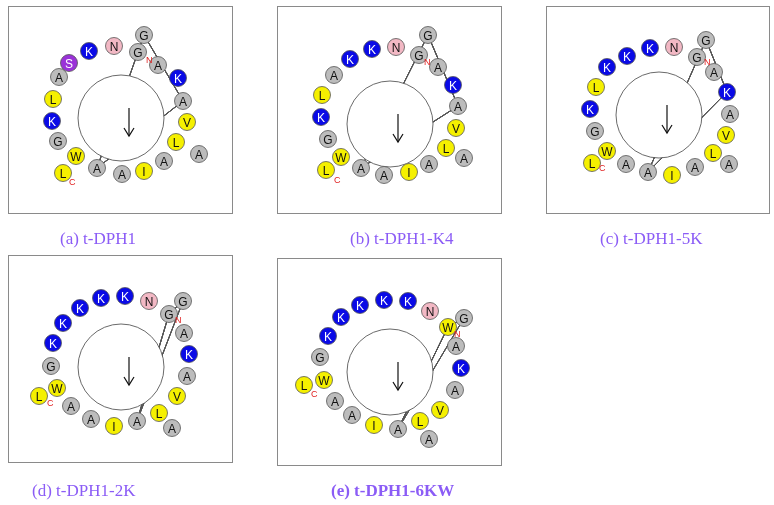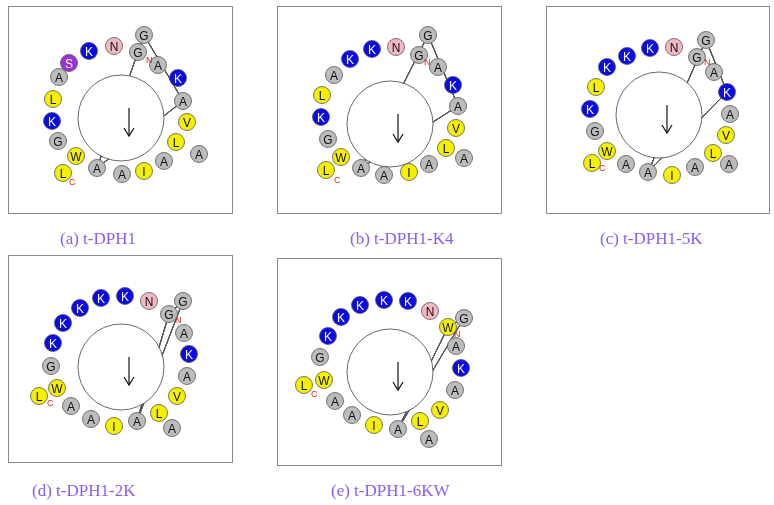--- a/index.html
+++ b/index.html
@@ -616,14 +616,14 @@
           <text class="res-text" x="26" y="126.5" fill="#111111">L</text>
         </g>
         <g>
           <circle cx="42" cy="98" r="8.5" fill="#bcbcbc" stroke="#555555" stroke-width="0.8"></circle>
           <text class="res-text" x="42" y="98.5" fill="#111111">G</text>
         </g>
         <text class="term" x="176" y="78">N</text>
         <text class="term" x="33" y="138">C</text>
       </svg>
     </div>
-    <div class="caption" style="left: 331px; top: 481px;">(e) t-DPH1-6KW</div>
+    <div class="caption" style="left: 331px; top: 481px; font-weight: bold;">(e) t-DPH1-6KW</div>
   </div>
 
 </body></html>

